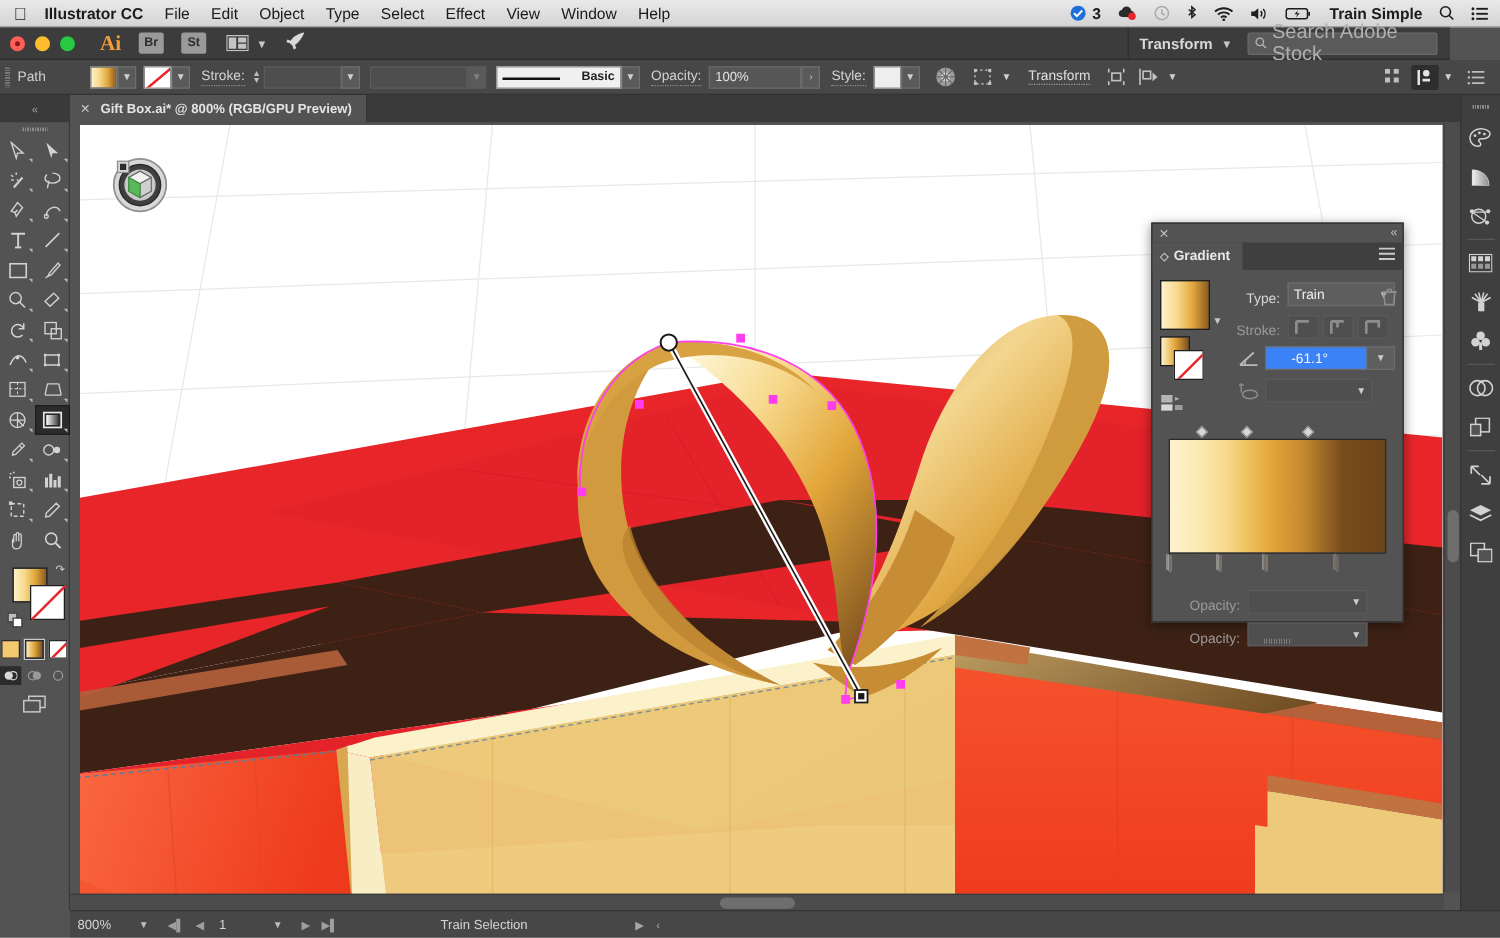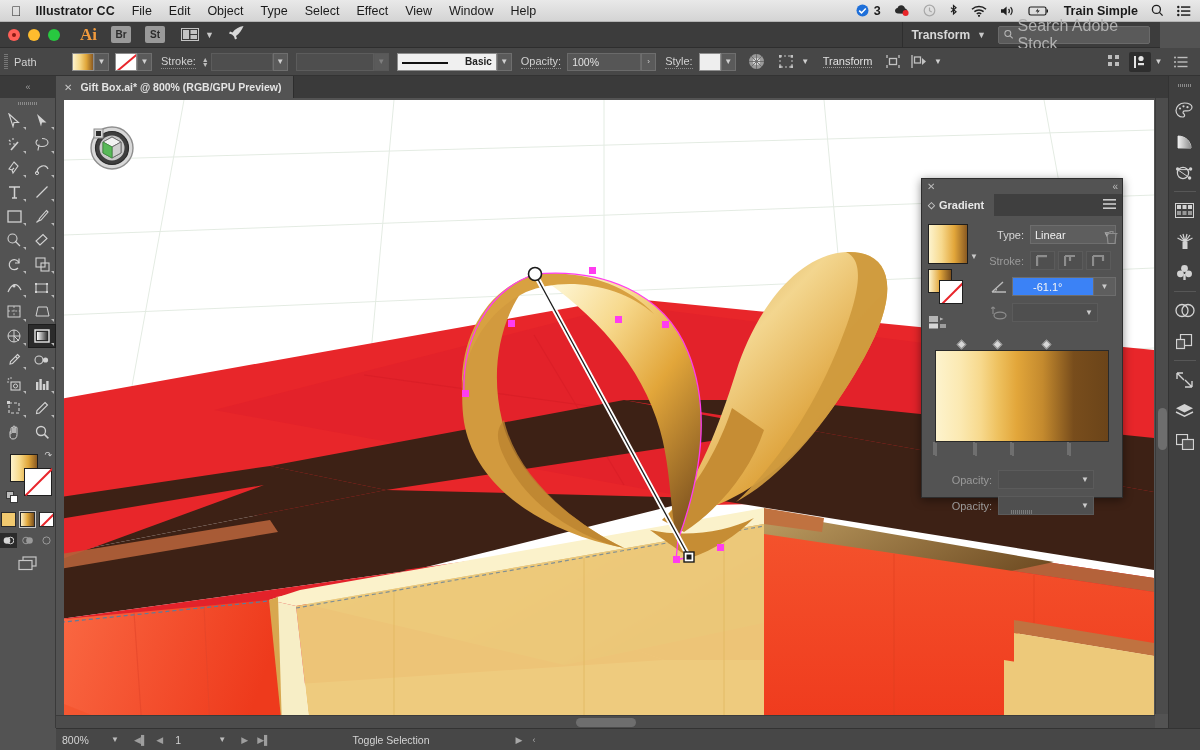--- a/index.html
+++ b/index.html
@@ -198,21 +198,21 @@
   .gp-row1 { display: flex; }
   .gp-left { width: 54px; }
   .gp-bigsw { width: 40px; height: 40px; border: 1px solid #1e1e1e; position: relative; }
   .gp-bigsw .tri { position:absolute; right:-11px; bottom:2px; font-size:8px; color:#c9c9c9; }
   .gp-fs { position: relative; width: 46px; height: 40px; margin-top: 5px; }
   .gp-fs .f { position:absolute; left:0; top:0; width:24px;height:24px;border:1px solid #1e1e1e; }
   .gp-fs .s { position:absolute; left:11px; top:11px; width:24px;height:24px;background:#fff;border:1px solid #1e1e1e; overflow:hidden;}
   .gp-fs .s::after{content:"";position:absolute;left:-3px;top:11px;width:32px;height:2px;background:#e8252b;transform:rotate(-45deg);}
   .gp-rev { margin-top: 6px; }
   .gp-right { flex: 1; padding-left: 6px; }
-  .gp-fr { display: flex; align-items: center; height: 21px; margin-bottom: 5px; }
+  .gp-fr { display: flex; align-items: flex-end; height: 21px; margin-bottom: 5px; }
   .gp-fr .lb { width: 44px; text-align: right; padding-right: 6px; font-size: 11px; }
   .gp-fr .lb.dim { color: #9a9a9a; }
   .gp-select {
     flex: 1; height: 19px; background: #5e5e5e; border: 1px solid #6d6d6d;
     display: flex; align-items: center; padding: 0 4px; font-size: 11px; color: #f0f0f0;
   }
   .gp-select .cv { margin-left: auto; font-size: 8px; color: #ccc; }
   .gp-select.dis { background:#4f4f4f; border-color:#5b5b5b; color:#858585; }
   .gp-strokebtns { display:flex; gap:3px; }
   .gp-sb { width:25px;height:19px;background:#4f4f4f;border:1px solid #5b5b5b;display:flex;align-items:center;justify-content:center; }
@@ -944,21 +944,21 @@
                 <path d="M12 2.5l3.5 1.5-3.5 1.5z" fill="#b5b5b5"></path>
                 <rect x="1" y="8.5" width="9" height="5" fill="#d6d6d6"></rect>
                 <rect x="12" y="9" width="6" height="4" fill="#9e9e9e"></rect>
               </svg>
           </div>
         </div>
         <div class="gp-right">
           <div class="gp-fr">
             <span class="lb">Type:</span>
             <span class="gp-select">
-              <span>Linear</span>
+              <span>Train</span>
               <span class="cv">▼</span>
             </span>
           </div>
           <div class="gp-fr">
             <span class="lb dim">Stroke:</span>
             <span class="gp-strokebtns">
               <span class="gp-sb">
                 <svg width="14" height="12" viewBox="0 0 14 12">
                     <path d="M1 1h10M1 1v10" stroke="#8d8d8d" stroke-width="2.4" fill="none"></path>
                   </svg>
@@ -1161,21 +1161,21 @@
     <span class="sb-nav">
       <span>◀▌</span>
       <span>◀</span>
     </span>
     <span class="sb-page">1</span>
     <span class="sb-chev">▼</span>
     <span class="sb-nav">
       <span>▶</span>
       <span>▶▌</span>
     </span>
-    <span class="sb-status">Toggle Selection</span>
+    <span class="sb-status">Train Selection</span>
     <span class="sb-after">
       <span>▶</span>
       <span>‹</span>
     </span>
     <span class="sb-fill"></span>
   </div>
 
 </div>
 
 </body></html>

